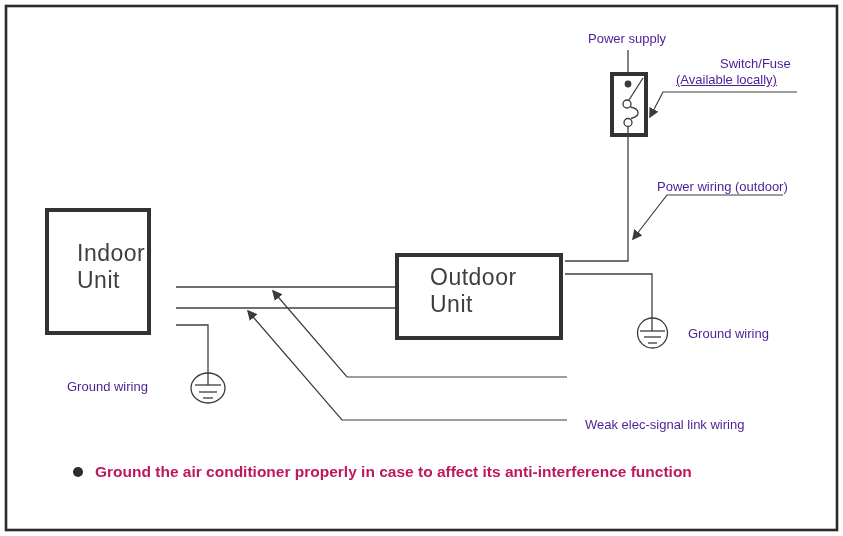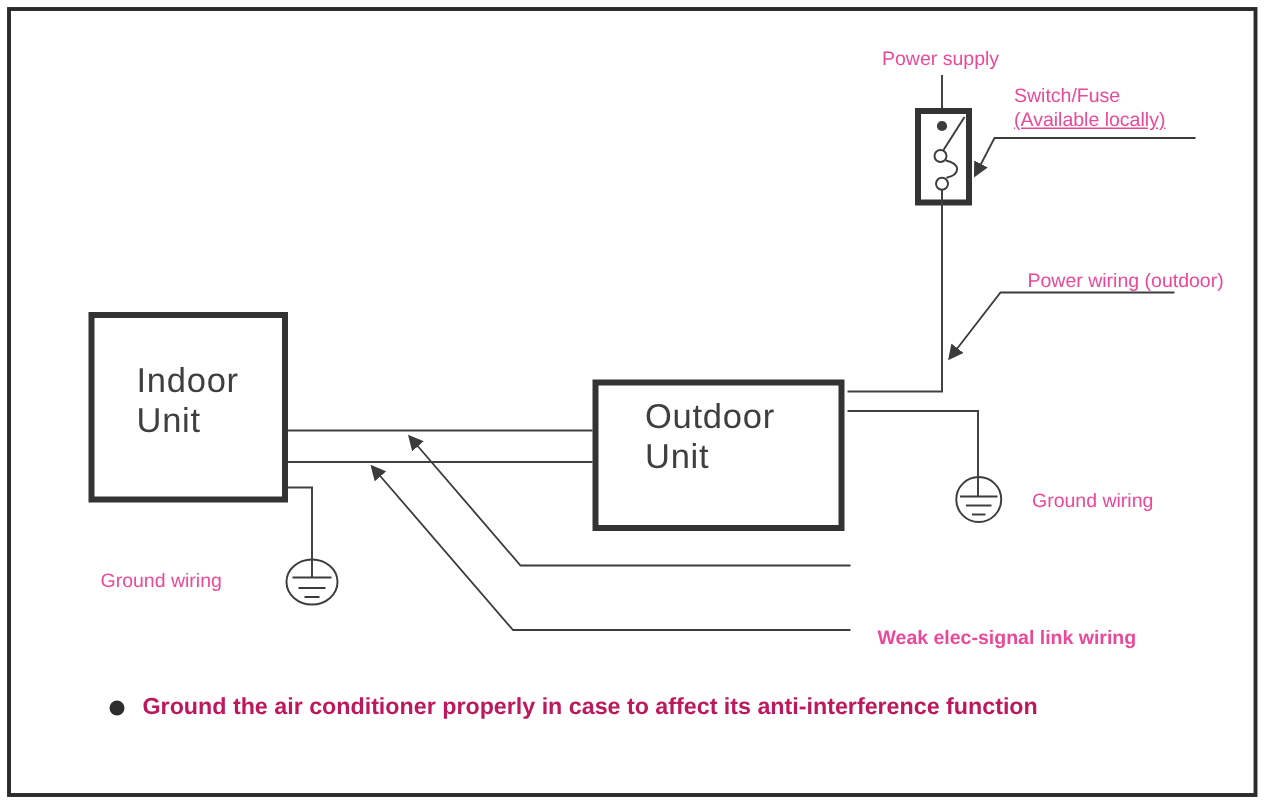--- a/index.html
+++ b/index.html
@@ -18,25 +18,25 @@
     position:absolute;
     box-sizing:border-box;
     border:4px solid #333333;
     background:#ffffff;
     color:#3f3f3f;
     font-size:23px;
     letter-spacing:0.5px;
     line-height:27px;
   }
   .unit-box .line{display:block;}
-  #indoor-box{left:59px;top:208px;width:133px;height:127px;padding:28px 0 0 28px;}
-  #outdoor-box{left:395px;top:253px;width:168px;height:101px;padding:7px 0 0 31px;}
+  #indoor-box{left:45px;top:208px;width:106px;height:127px;padding:28px 0 0 28px;}
+  #outdoor-box{left:395px;top:253px;width:168px;height:87px;padding:7px 0 0 31px;}
   .lbl{
     position:absolute;
-    color:#ec4899;
+    color:#4c1d95;
     font-size:13px;
     line-height:16px;
     white-space:nowrap;
   }
   .note{
     position:absolute;
     left:73px;top:463px;
     display:flex;align-items:center;
     color:#be185d;
     font-size:15.5px;
@@ -108,31 +108,31 @@
   </div>
 
   <div class="unit-box" id="outdoor-box">
     <span class="line">Outdoor</span>
     <span class="line">Unit</span>
   </div>
 
   <div class="lbl" style="left:588px;top:31px;">Power supply</div>
 
   <div class="lbl" style="left:676px;top:56px;">
-    <span style="display:block;">Switch/Fuse</span>
+    <span style="display:block;margin-left:44px;">Switch/Fuse</span>
     <span style="display:block;text-decoration:underline;">(Available locally)</span>
   </div>
 
-  <div class="lbl" style="left:657px;top:179px;margin-left:28px;">Power wiring (outdoor)</div>
+  <div class="lbl" style="left:657px;top:179px;">Power wiring (outdoor)</div>
 
   <div class="lbl" style="left:688px;top:326px;">Ground wiring</div>
 
   <div class="lbl" style="left:67px;top:379px;">Ground wiring</div>
 
 
-  <div class="lbl" style="left:585px;top:417px;font-weight:bold;">Weak elec-signal link wiring</div>
+  <div class="lbl" style="left:585px;top:417px;">Weak elec-signal link wiring</div>
 
   <div class="note">
     <span class="bullet"></span>
     <span>Ground the air conditioner properly in case to affect its anti-interference function</span>
   </div>
 
 </div>
 
 </body></html>

